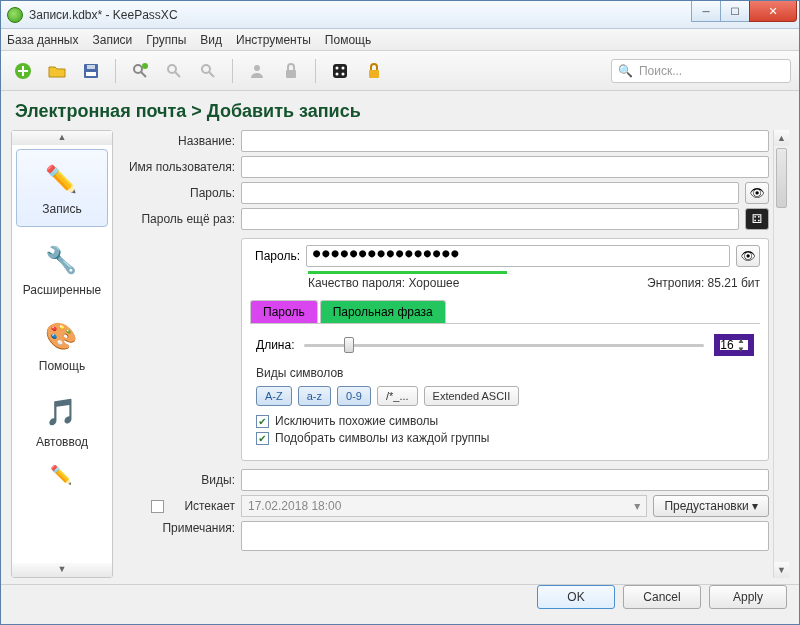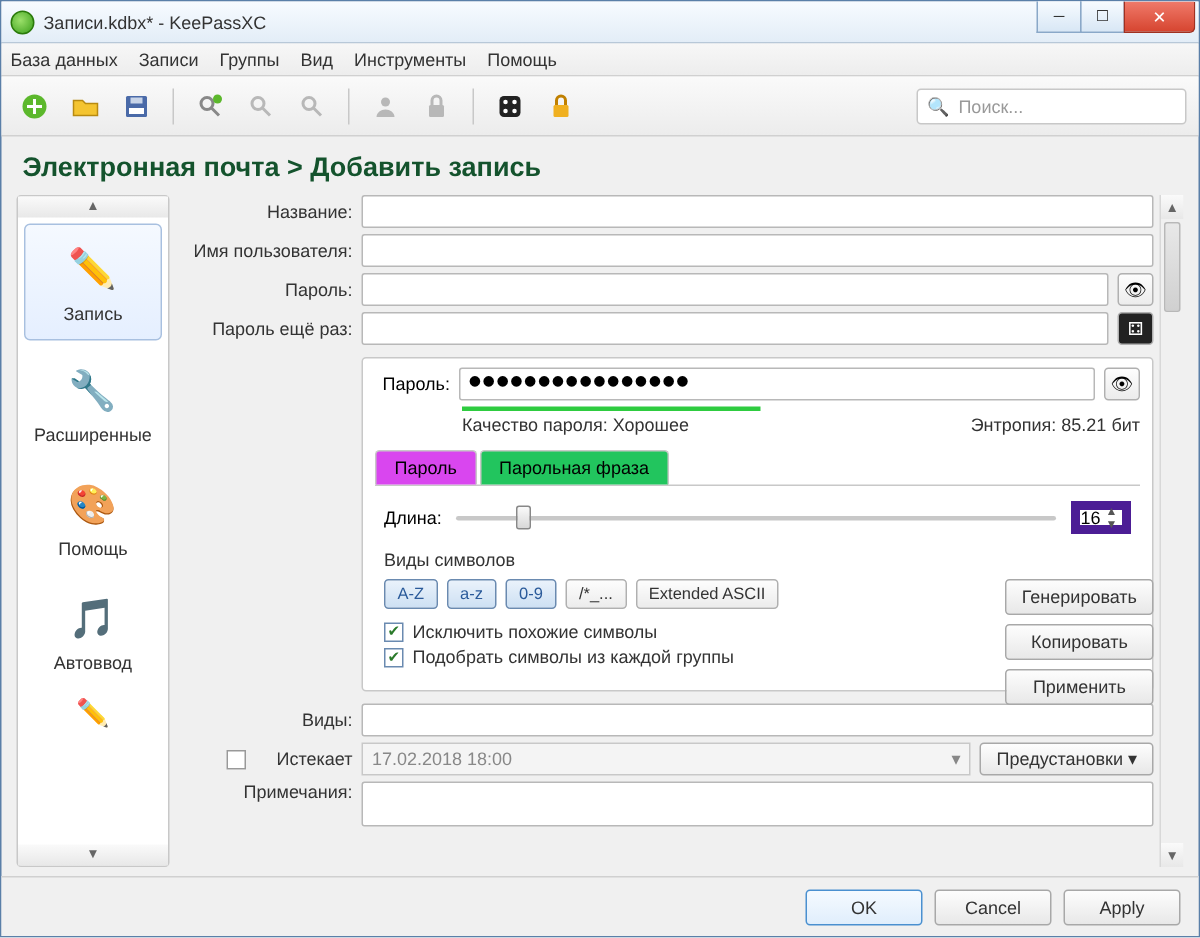--- a/index.html
+++ b/index.html
@@ -61,21 +61,21 @@
 .chk-title{color:#333; margin-bottom:6px;}
 .toggles{display:flex; gap:6px; margin-bottom:8px;}
 .tgl{padding:3px 8px; border:1px solid #6a8ab0; border-radius:3px; background:linear-gradient(#eaf2fb,#cde0f3); color:#2a5a9a; font-size:11px;}
 .tgl.off{background:linear-gradient(#fdfdfd,#ececec); color:#333; border-color:#b0b0b0;}
 .chkline{display:flex; align-items:center; gap:6px; margin:3px 0; color:#333;}
 .chkbox{width:13px; height:13px; border:1px solid #6a8ab0; background:#fff; display:flex; align-items:center; justify-content:center; font-size:10px; color:#2a7a2a;}
 .sidebtns{position:absolute; right:20px; top:256px; display:flex; flex-direction:column; gap:6px;}
 .btn{height:24px; padding:0 10px; border:1px solid #a8a8a8; border-radius:3px; background:linear-gradient(#fdfdfd,#e8e8e8); color:#333; display:flex; align-items:center; justify-content:center;}
 .expire-input{flex:1; height:22px; border:1px solid #c8c8c8; background:#f4f4f4; color:#888; padding:0 6px; display:flex; align-items:center;}
 .expire-input .dd{margin-left:auto; color:#888;}
-.footer{height:40px; border-top:1px solid #d0d0d0; display:flex; align-items:center; justify-content:flex-end; gap:8px; padding:0 12px; background:#f0f0f0;}
+.footer{height:40px; border-top:1px solid #d0d0d0; display:flex; align-items:flex-start; justify-content:flex-end; gap:8px; padding:0 12px; background:#f0f0f0;}
 .footer .btn{width:78px;}
 .footer .btn.primary{border:1px solid #4a90d0; background:linear-gradient(#f5faff,#e0eefc);}
 svg{display:block;}
 </style>
 </head>
 <body>
 
 <div class="window">
 
   <div class="titlebar">
@@ -275,25 +275,20 @@
                   <span>Исключить похожие символы</span>
                 </div>
               <div class="chkline">
                   <div class="chkbox">✔</div>
                   <span>Подобрать символы из каждой группы</span>
                 </div>
             </div>
           </div>
         </div>
 
-        <div class="sidebtns">
-          <div class="btn">Генерировать</div>
-          <div class="btn">Копировать</div>
-          <div class="btn">Применить</div>
-        </div>
 
         <div class="formrow">
           <label>Виды:</label>
           <input type="text" class="inp" style="">
         </div>
         <div class="formrow">
           <label style="display:flex;justify-content:flex-end;align-items:center;gap:20px;">
             <span class="chkbox" style="border-color:#999;"></span>
             <span>Истекает</span>
           </label>

